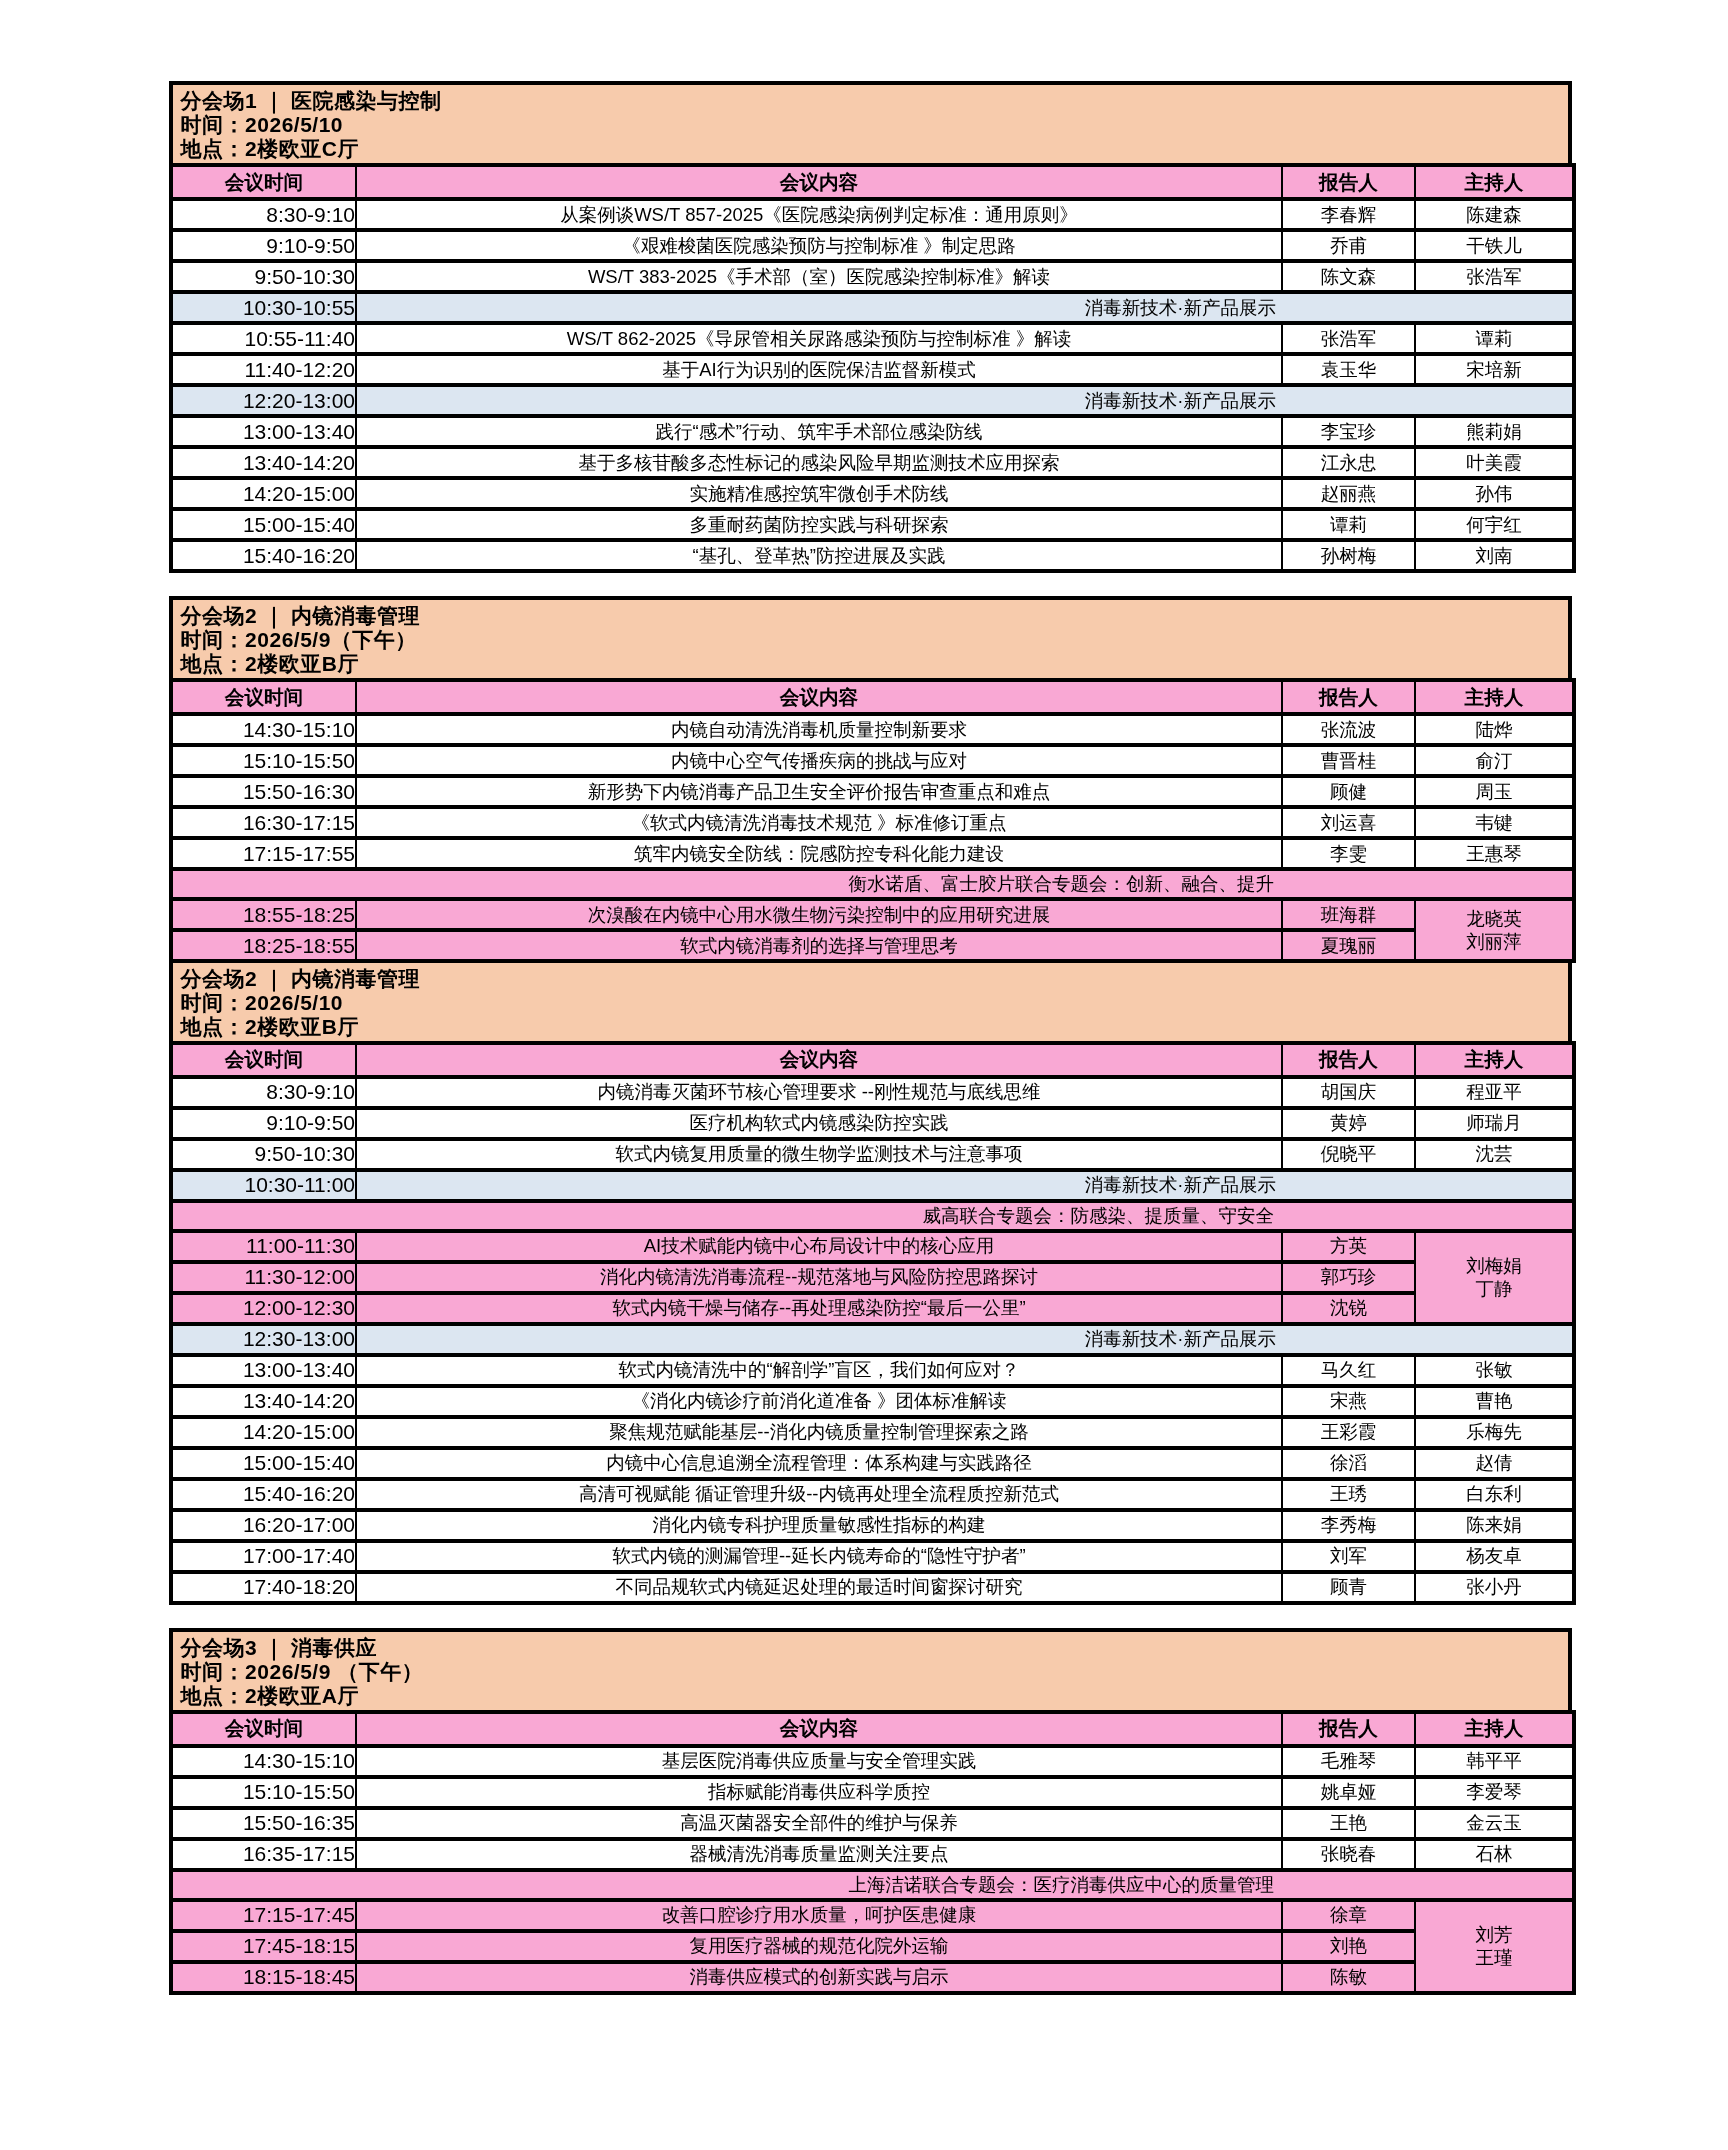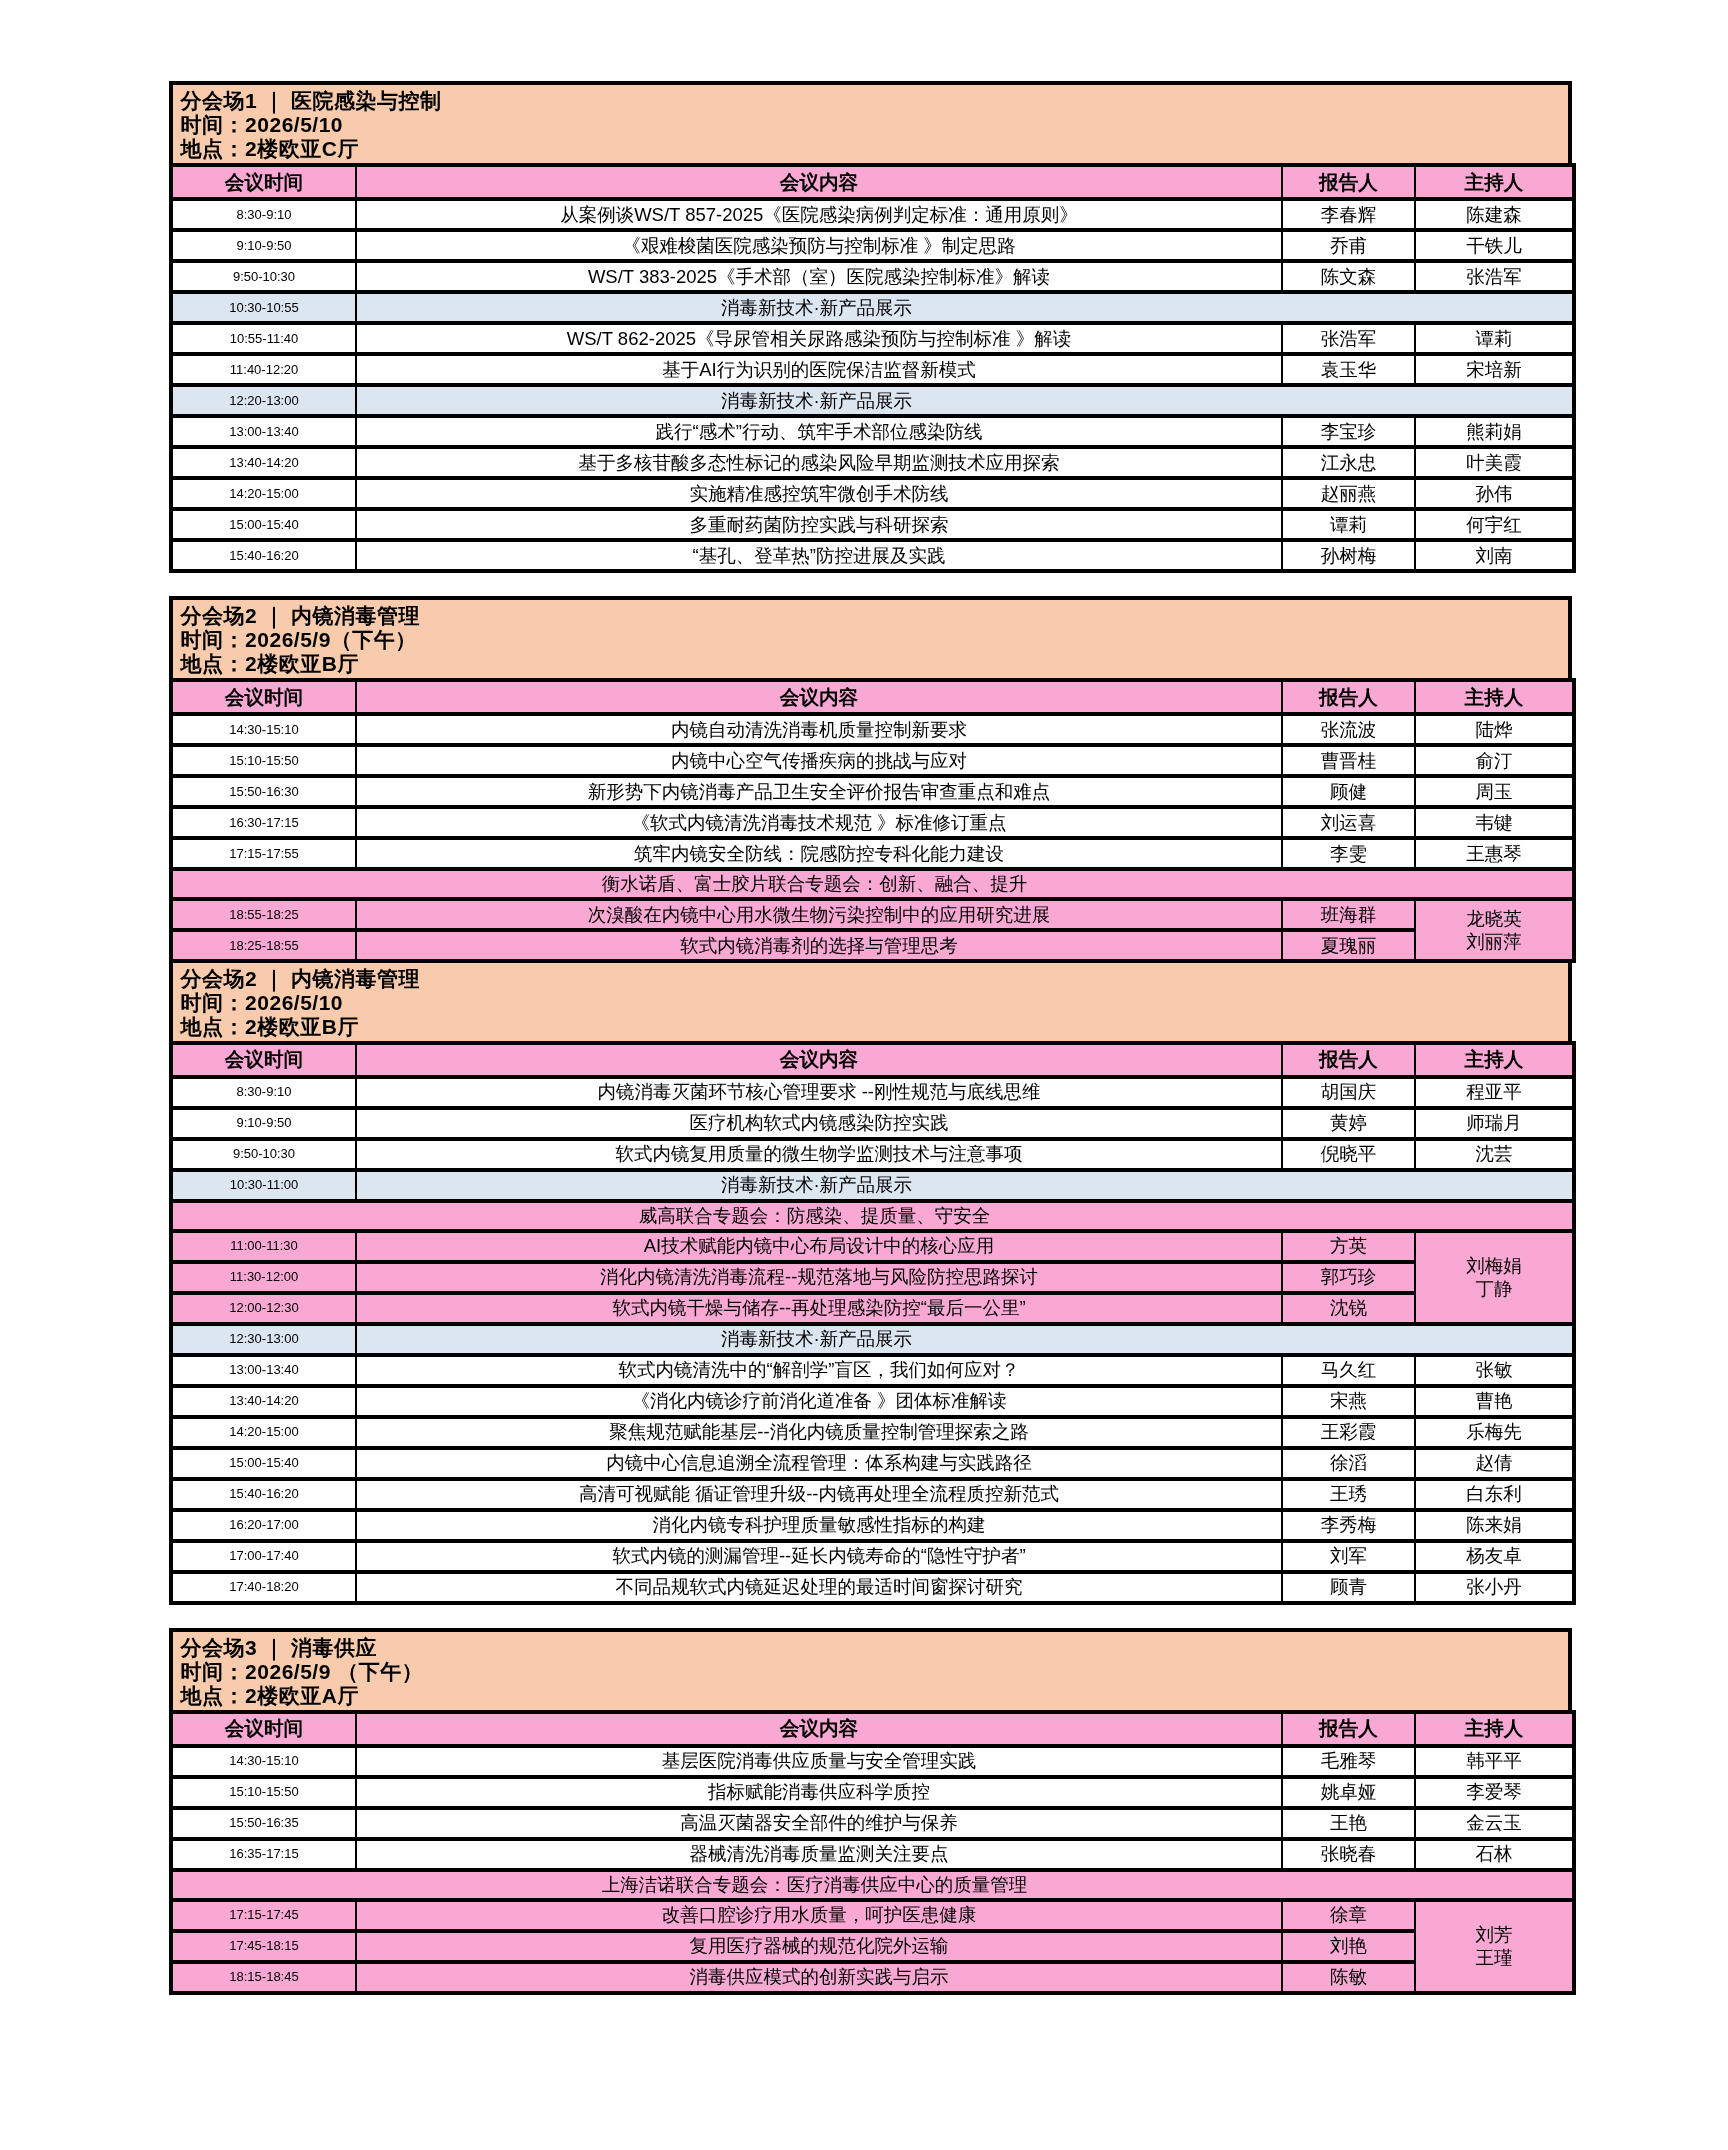--- a/index.html
+++ b/index.html
@@ -24,25 +24,25 @@
   }
   th,td{
     box-sizing:border-box;
     border:2.7px solid #000;border-top-width:4.4px;border-bottom-width:4.4px;
     text-align:center;vertical-align:middle;
     white-space:nowrap;overflow:visible;
     padding:0;
   }
   th{height:34px;font-size:19.6px;font-weight:700;background:#f9a8d4;}
   td{height:31px;font-size:18.5px;font-weight:400;line-height:22px;}
-  td.c-time{font-size:13px;}
+  td.c-time{font-size:21px;text-align:right;}
   td.blue{background:#DCE6F1;}
   td.yellow{background:#f9a8d4;}
   td.merged{text-align:left;}
-  td.merged .inner{display:block;width:919px;text-align:center;}
+  td.merged .inner{display:block;width:919px;text-align:right;}
   td.merged.full .inner{margin-left:182px;}
   tr.sponsor td{height:30px;}
   .host-line{line-height:23px;}
 </style>
 </head>
 <body>
 
 <main>
     <section class="session first">
       <div class="sec-head">

